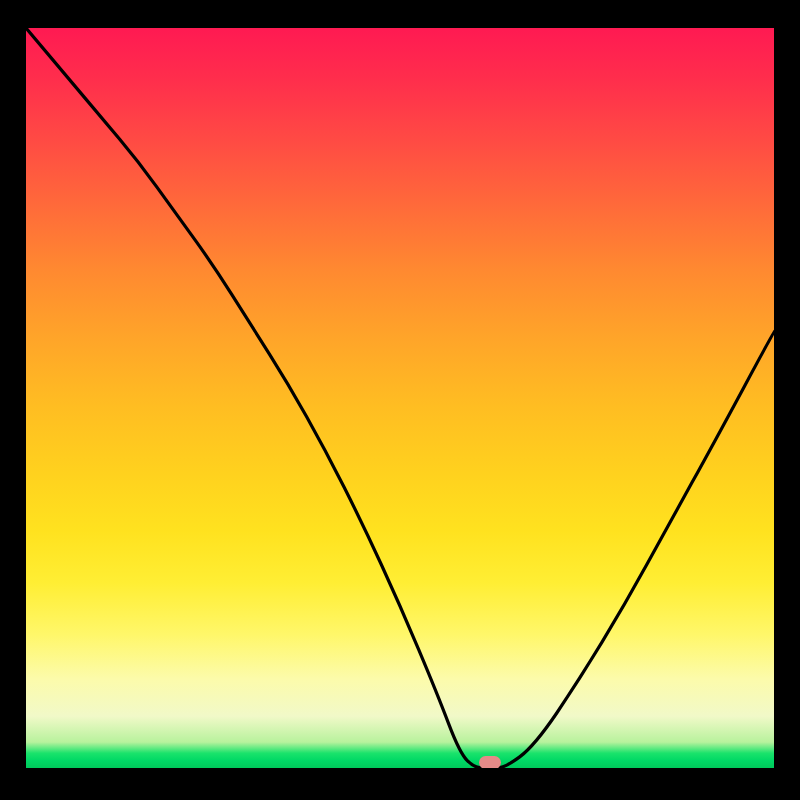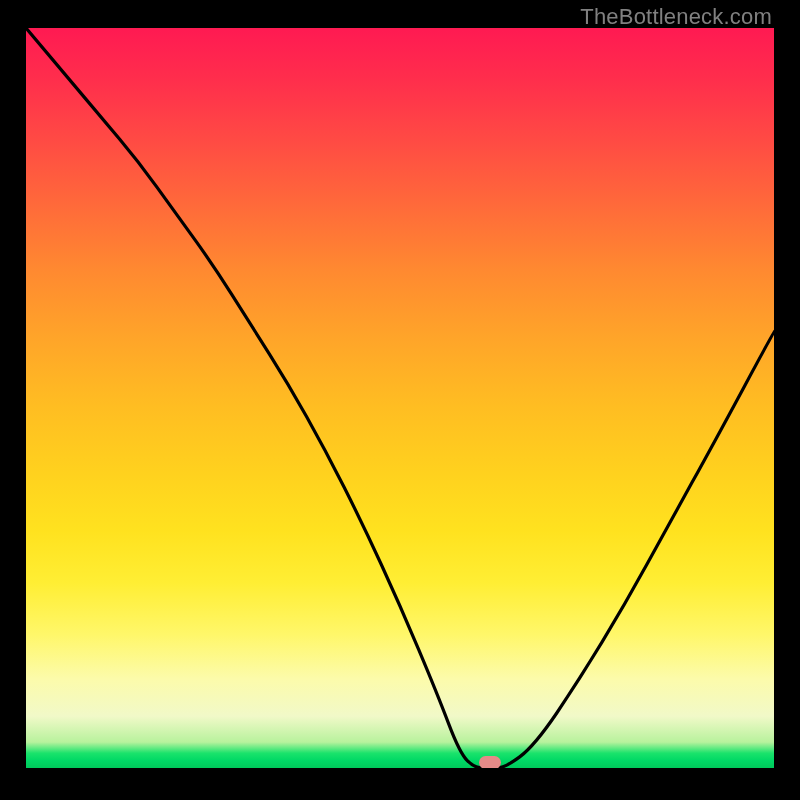--- a/index.html
+++ b/index.html
@@ -71,21 +71,20 @@
     height: 13px;
     background: #e58a88;
     border-radius: 7px;
   }
 </style>
 </head>
 <body>
 
 <div class="outer">
 
-  <div class="watermark">TheBottleneck.com</div>
 
   <div class="plot-area">
     <div class="gradient"></div>
 
     <svg class="curve" viewBox="0 0 748 740" preserveAspectRatio="none">
       <path id="curve-path" fill="none" stroke="#000" stroke-width="3.2" stroke-linejoin="round" stroke-linecap="round" d="M 0.0 0.0 Q 37.4 44.4 56.1 66.6 Q 74.8 88.8 93.5 111.0 Q 112.2 133.2 130.9 159.1 Q 149.6 185.0 168.3 210.9 Q 187.0 236.8 205.7 266.4 Q 224.4 296.0 243.1 325.6 Q 261.8 355.2 280.5 388.5 Q 299.2 421.8 317.9 458.8 Q 336.6 495.8 355.3 536.5 Q 374.0 577.2 392.7 621.6 Q 411.4 666.0 422.6 695.6 Q 433.8 725.2 441.3 732.6 Q 448.8 740.0 456.3 740.0 Q 463.8 740.0 471.2 740.0 Q 478.7 740.0 493.7 728.9 Q 508.6 717.8 531.1 684.5 Q 553.5 651.2 576.0 614.2 Q 598.4 577.2 620.8 536.5 Q 643.3 495.8 665.7 455.1 Q 688.2 414.4 718.1 358.9 T 748.0 303.4"></path>
     </svg>
 
     <div class="marker" id="marker" style="left: 452.76px; top: 727.58px;"></div>
   </div>

